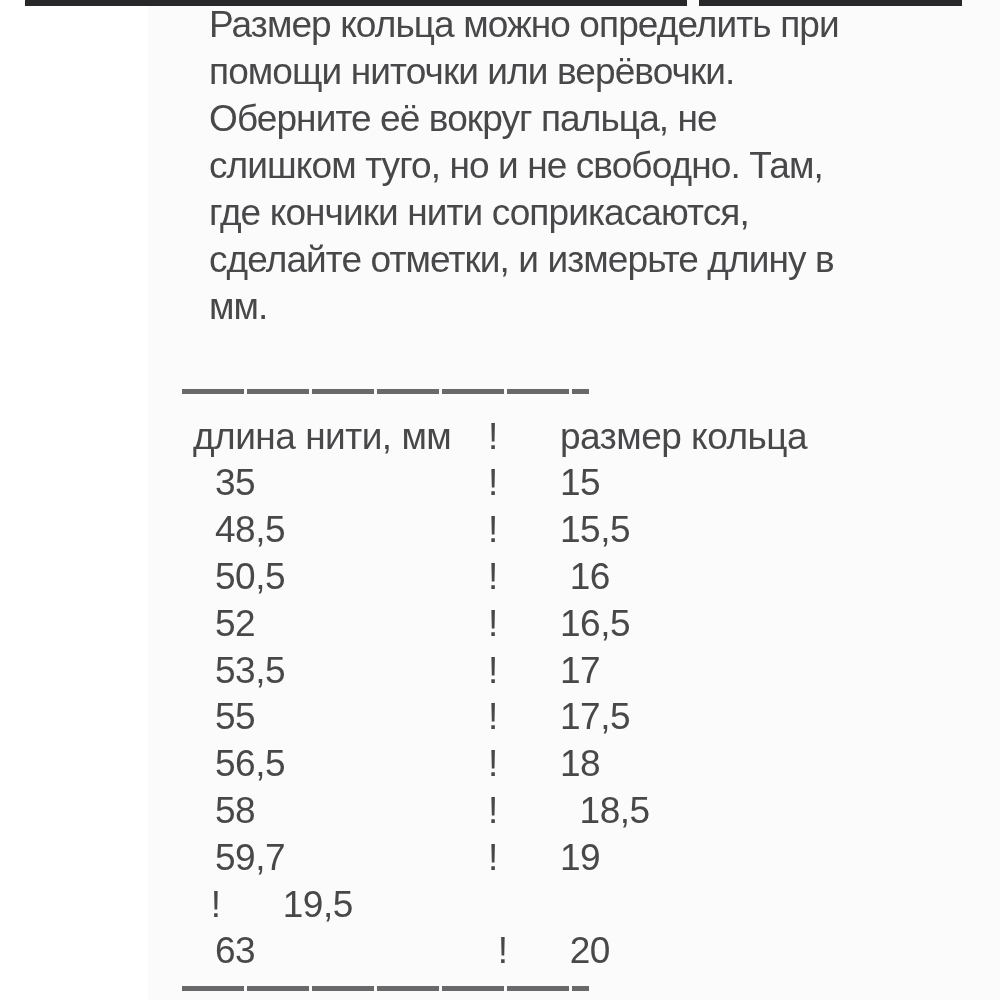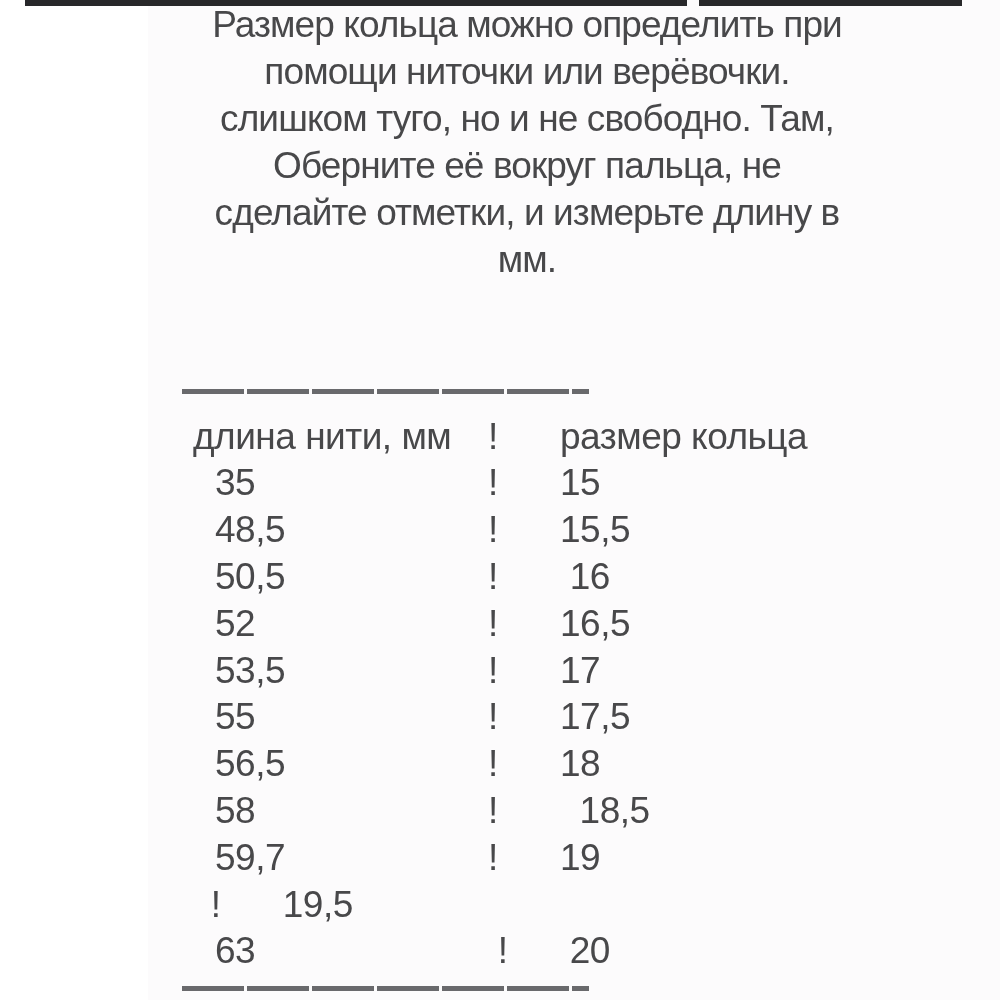--- a/index.html
+++ b/index.html
@@ -26,28 +26,27 @@
     position: absolute;
     top: 0;
     height: 6px;
     background: #28282a;
   }
   .topbar.seg1 { left: 25px;  width: 662px; }
   .topbar.seg2 { left: 699px; width: 263px; }
 
   .intro {
     position: absolute;
-    left: 202px;
+    left: 209px;
     top: 1px;
     width: 650px;
     font-size: 37px;
     line-height: 47px;
     letter-spacing: -0.9px;
     font-weight: 400;
-    text-align: center;
   }
   .intro-line { white-space: pre; }
 
   .dashline {
     position: absolute;
     left: 182px;
     width: 407px;
     height: 5px;
     background: repeating-linear-gradient(90deg, #69696c 0 62px, transparent 62px 65px);
   }
@@ -79,22 +78,23 @@
 <div class="page">
 
   <div class="left-strip"></div>
 
   <div class="topbar seg1"></div>
   <div class="topbar seg2"></div>
 
   <div class="intro">
     <div class="intro-line">Размер кольца можно определить при</div>
     <div class="intro-line">помощи ниточки или верёвочки.</div>
+    <div class="intro-line">Оберните её вокруг пальца, не</div>
     <div class="intro-line">слишком туго, но и не свободно. Там,</div>
-    <div class="intro-line">Оберните её вокруг пальца, не</div>
+    <div class="intro-line">где кончики нити соприкасаются,</div>
     <div class="intro-line">сделайте отметки, и измерьте длину в</div>
     <div class="intro-line">мм.</div>
   </div>
 
   <div class="dashline dash-middle"></div>
 
   <div class="sizes-table">
     <div class="trow header">
       <div class="cell c1">длина нити, мм</div>
       <div class="cell c2">!</div>

